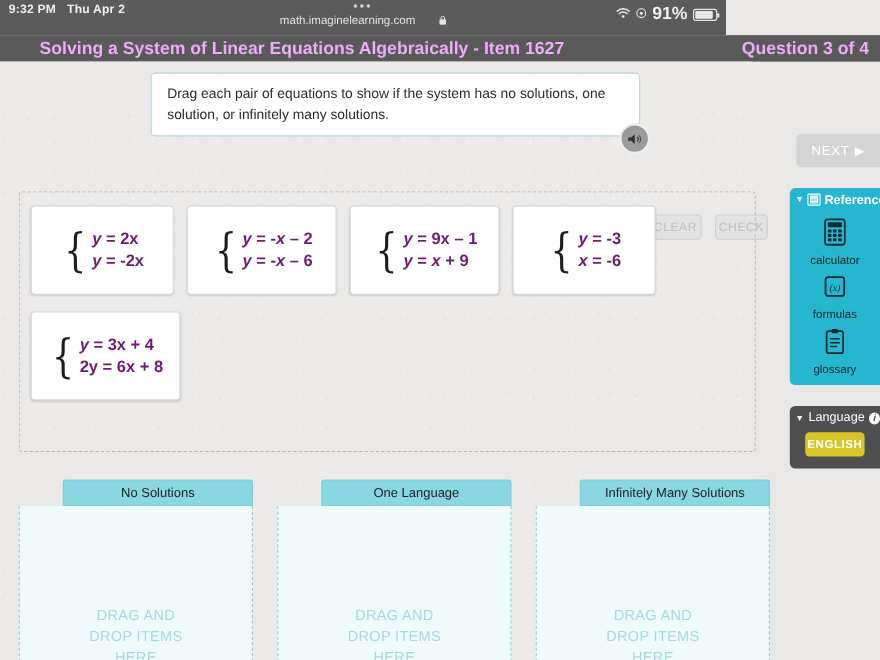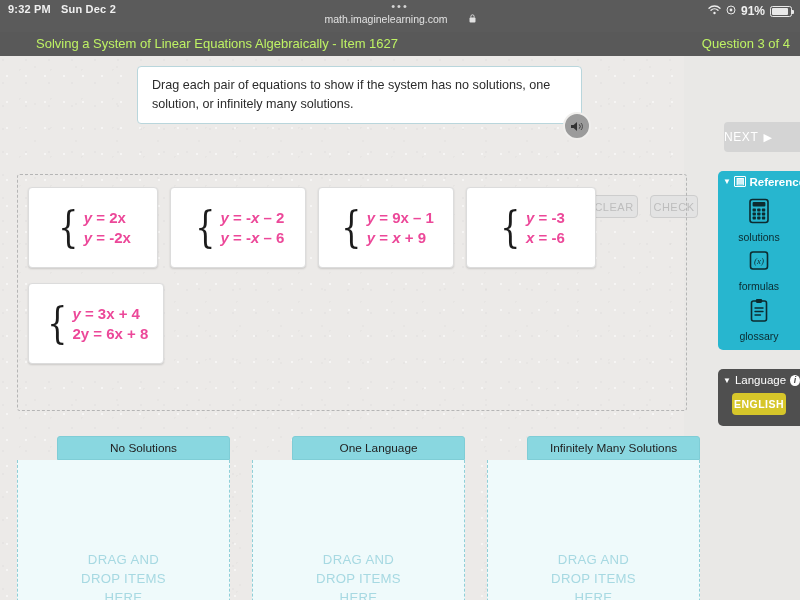--- a/index.html
+++ b/index.html
@@ -13,21 +13,21 @@
 
   body {
     background: #e9e8e6;
     position: relative;
   }
 
   
   #status-bar {
     position: absolute;
     top: 0; left: 0;
-    width: 800px;
+    width: 660px;
     height: 32px;
     background: #5b5b5b;
     color: #f0f0f0;
   }
   #status-left {
     position: absolute;
     left: 8px; top: 3px;
     font-size: 11px;
     font-weight: bold;
     letter-spacing: .2px;
@@ -52,21 +52,21 @@
     margin-top: 2px;
     display: flex;
     justify-content: center;
     align-items: flex-end;
     gap: 21px;
   }
   #lock-icon { font-size: 8px; }
   #status-right {
     position: absolute;
     right: 8px; top: 4px;
-    font-size: 12px;
+    font-size: 16px;
     font-weight: bold;
     display: flex;
     align-items: center;
     gap: 5px;
   }
   .wifi-glyph { font-size: 11px; }
   #battery-icon {
     display: inline-block;
     width: 22px; height: 11px;
     border: 1.3px solid #e8e8e8;
@@ -89,23 +89,23 @@
     border-radius: 1px;
     display: block;
   }
 
   
   #title-bar {
     position: absolute;
     top: 32px; left: 0;
     width: 800px; height: 24px;
     background: #595959;
-    color: #bef264;
-    font-size: 13px;
-    font-weight: normal;
+    color: #f0abfc;
+    font-size: 16px;
+    font-weight: bold;
   }
   #activity-title {
     position: absolute;
     left: 36px; top: 4px;
     white-space: nowrap;
   }
   #question-counter {
     position: absolute;
     right: 10px; top: 4px;
     white-space: nowrap;
@@ -216,21 +216,21 @@
     font-family: "DejaVu Serif", serif;
     color: #1c1c1c;
     font-weight: 300;
     transform: scaleX(.75);
   }
   .eq-lines {
     display: flex;
     flex-direction: column;
     gap: 2px;
     font-size: 15px;
-    color: #ec4899;
+    color: #701a75;
     font-weight: 600;
     line-height: 18px;
     white-space: nowrap;
   }
   .eq-lines i { font-style: italic; font-weight: 600; }
 
   
   .dropzone {
     position: absolute;
     top: 380px;
@@ -271,20 +271,21 @@
 
   
   #next-button {
     position: absolute;
     left: 724px; top: 66px;
     width: 76px; height: 30px;
     background: #d4d4d4;
     border-radius: 4px 0 0 4px;
     display: flex;
     align-items: center;
+    justify-content: center;
     gap: 5px;
     color: #ffffff;
     font-size: 12px;
     letter-spacing: .6px;
   }
   #next-arrow-icon { font-size: 11px; }
 
   #reference-panel {
     position: absolute;
     left: 718px; top: 115px;
@@ -363,21 +364,21 @@
     align-items: center;
     justify-content: center;
   }
 </style>
 </head>
 <body>
 
 <div id="status-bar">
   <div id="status-left">
     <span>9:32 PM</span>
-    <span>Sun Dec 2</span>
+    <span>Thu Apr 2</span>
   </div>
 
   <div id="status-center">
     <div id="dots-icon">•••</div>
     <div id="url-row">
       <span>math.imaginelearning.com</span>
       <span id="lock-icon">
         <svg width="7" height="9" viewBox="0 0 7 9">
           <rect x="0.5" y="3.6" width="6" height="5" rx="1" fill="#e2e2e2"></rect>
           <path d="M1.9 3.6 V2.4 a1.6 1.6 0 0 1 3.2 0 V3.6" fill="none" stroke="#e2e2e2" stroke-width="0.9"></path>
@@ -530,21 +531,21 @@
             <rect x="13.9" y="10.6" width="3.3" height="2.8" rx=".6"></rect>
             <rect x="4.6" y="14.6" width="3.3" height="2.8" rx=".6"></rect>
             <rect x="9.2" y="14.6" width="3.3" height="2.8" rx=".6"></rect>
             <rect x="13.9" y="14.6" width="3.3" height="2.8" rx=".6"></rect>
             <rect x="4.6" y="18.6" width="3.3" height="2.8" rx=".6"></rect>
             <rect x="9.2" y="18.6" width="3.3" height="2.8" rx=".6"></rect>
             <rect x="13.9" y="18.6" width="3.3" height="2.8" rx=".6"></rect>
           </g>
         </svg>
       </span>
-      <span class="ref-label">solutions</span>
+      <span class="ref-label">calculator</span>
     </div>
 
     <div class="ref-tool">
       <span class="ref-glyph">
         <svg width="22" height="24" viewBox="0 0 22 24">
           <rect x="2.5" y="3" width="17" height="17" rx="2.5" fill="none" stroke="#0d2b30" stroke-width="1.6"></rect>
           <text x="11" y="15.2" font-size="9" font-style="italic" text-anchor="middle" fill="#0d2b30" font-family="'Liberation Serif', serif">(x)</text>
         </svg>
       </span>
       <span class="ref-label">formulas</span>

